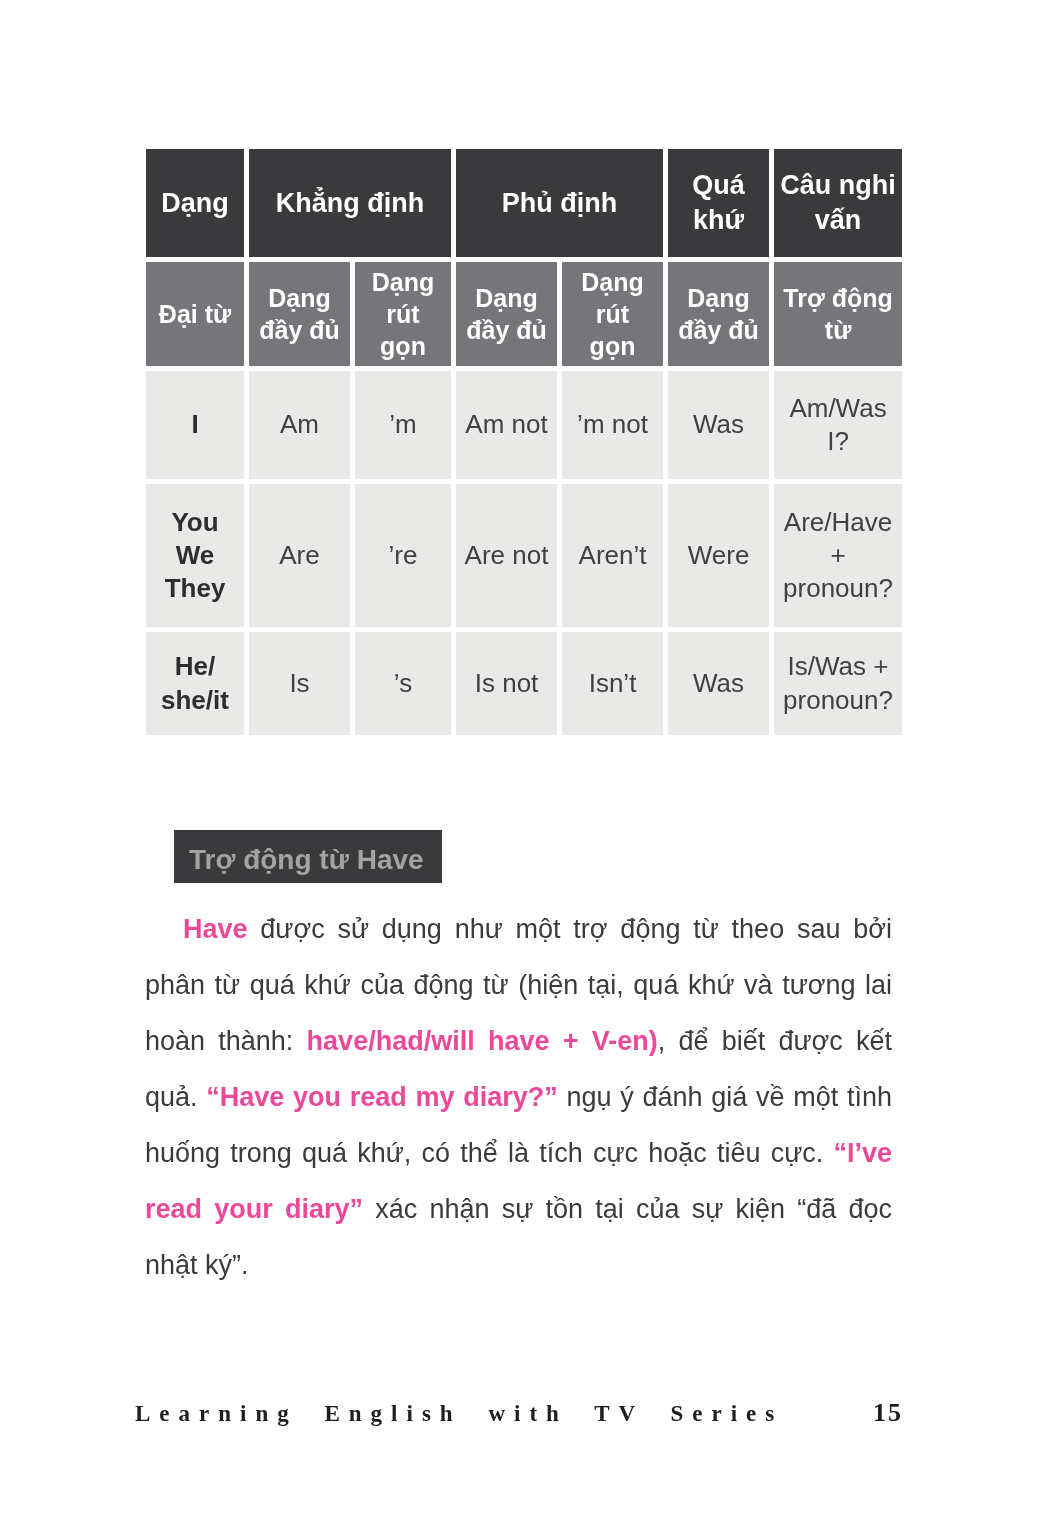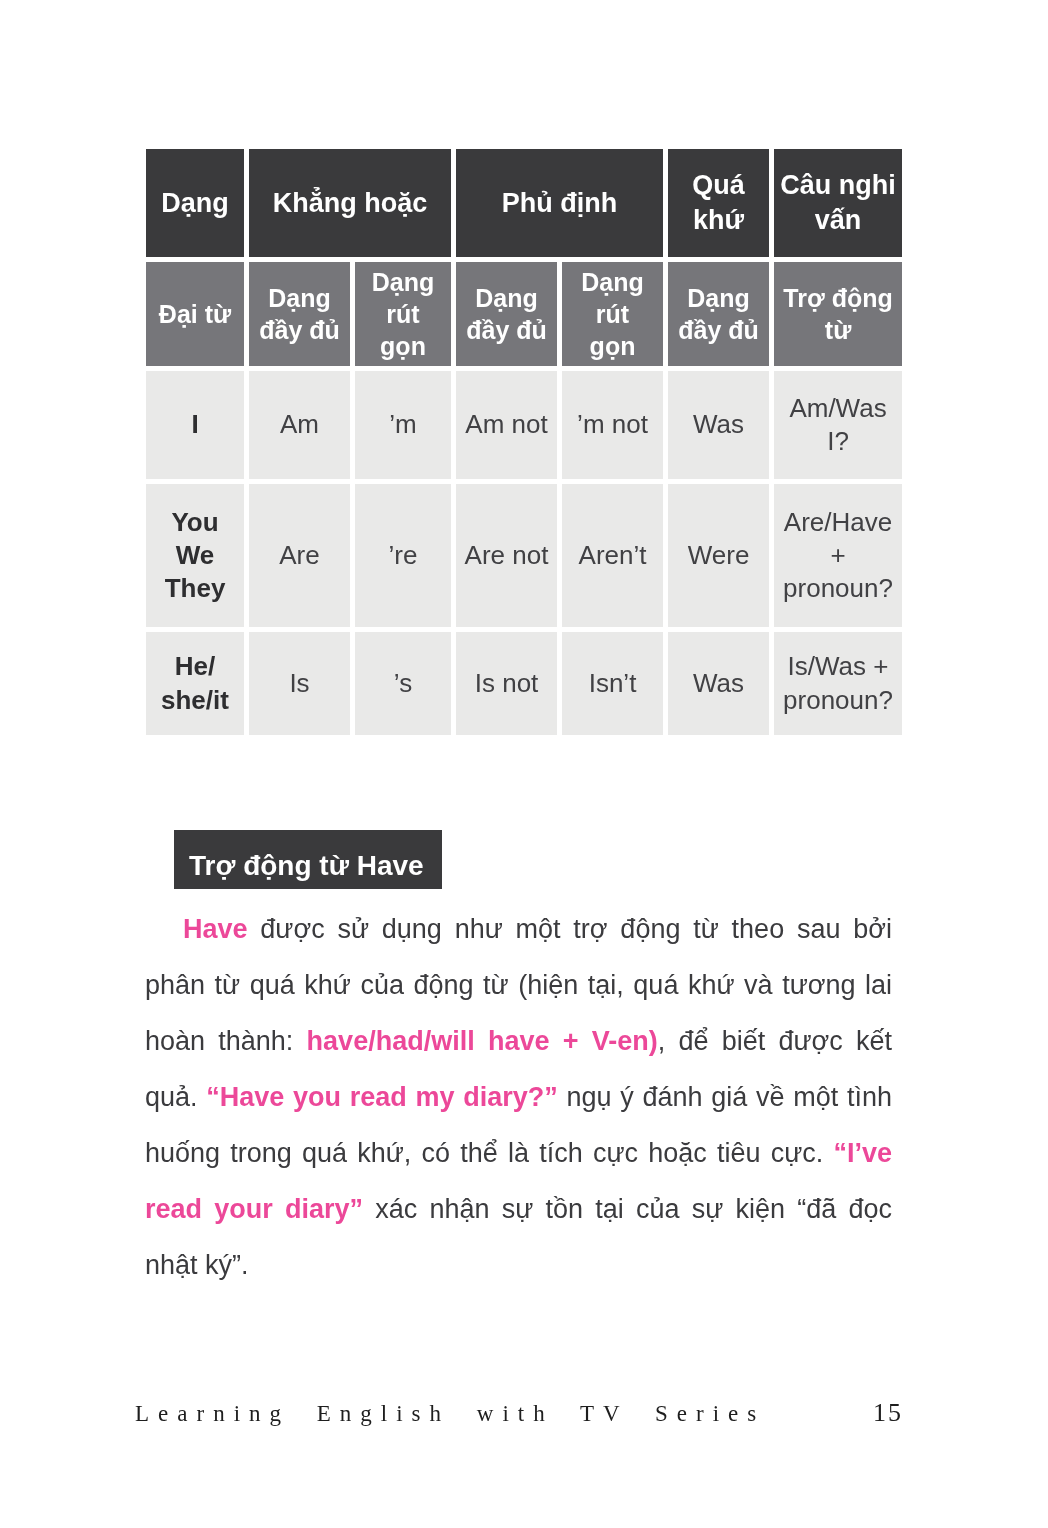--- a/index.html
+++ b/index.html
@@ -43,23 +43,23 @@
     font-size:26px;color:#414144;
   }
   tr.datarow td.pronoun{font-weight:bold;color:#2e2e30;}
   tr.r1 td{height:108px;}
   tr.r2 td{height:143px;}
   tr.r3 td{height:103px;}
 
   
   .badge{
     position:absolute;left:174px;top:830px;
-    background:var(--header-dark,#3a3a3c);color:#ffffff;
+    background:var(--header-dark,#3a3a3c);color:#a3a3a3;
     font-size:28px;font-weight:bold;
-    padding:20px 18px 7px 15px;
+    padding:14px 18px 7px 15px;
     display:inline-block;
   }
 
   
   .bodytext{
     position:absolute;left:145px;top:901px;width:747px;
   }
   .para{
     margin:0 0 23px 0;
     font-size:27px;line-height:56px;
@@ -67,20 +67,21 @@
     color:var(--text-dark,#3b3b3e);
   }
   .para span.b{font-weight:bold;color:#ec4899;}
 
   
   .footer{
     position:absolute;left:135px;top:1398px;width:768px;
     display:flex;justify-content:space-between;align-items:baseline;
     font-family:"Liberation Serif", serif;
     color:#1e1e1e;
+    font-weight:bold;
   }
   .footer .book{font-size:23px;letter-spacing:9px;word-spacing:12px;}
   .footer .num{font-size:26px;letter-spacing:2px;}
 </style>
 </head>
 <body>
 
 <div class="page">
 
   <table class="grammar">
@@ -89,21 +90,21 @@
         <col style="width:101px">
         <col style="width:96px">
       <col style="width:101px">
         <col style="width:101px">
         <col style="width:101px">
       <col style="width:128px">
     </colgroup>
     <tbody>
       <tr class="hdr1">
         <td>Dạng</td>
-        <td colspan="2">Khẳng hoặc</td>
+        <td colspan="2">Khẳng định</td>
         <td colspan="2">Phủ định</td>
         <td>Quá
 khứ</td>
         <td>Câu nghi
 vấn</td>
       </tr>
       <tr class="hdr2">
         <td>Đại từ</td>
         <td>Dạng
 đầy đủ</td>

